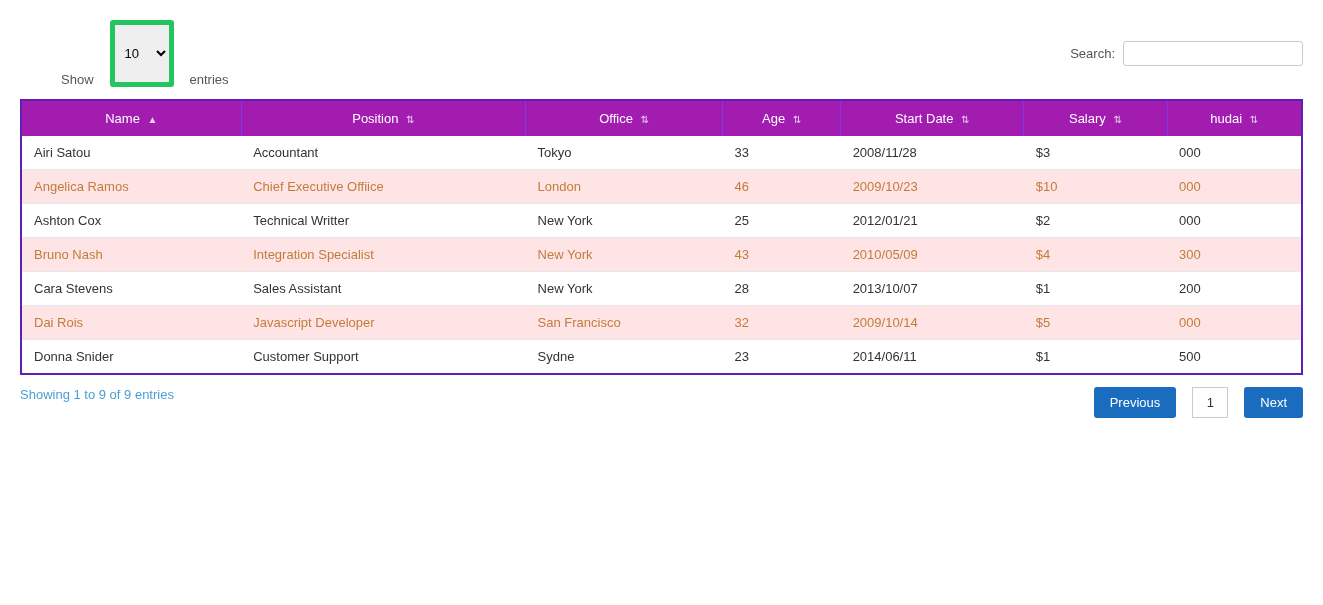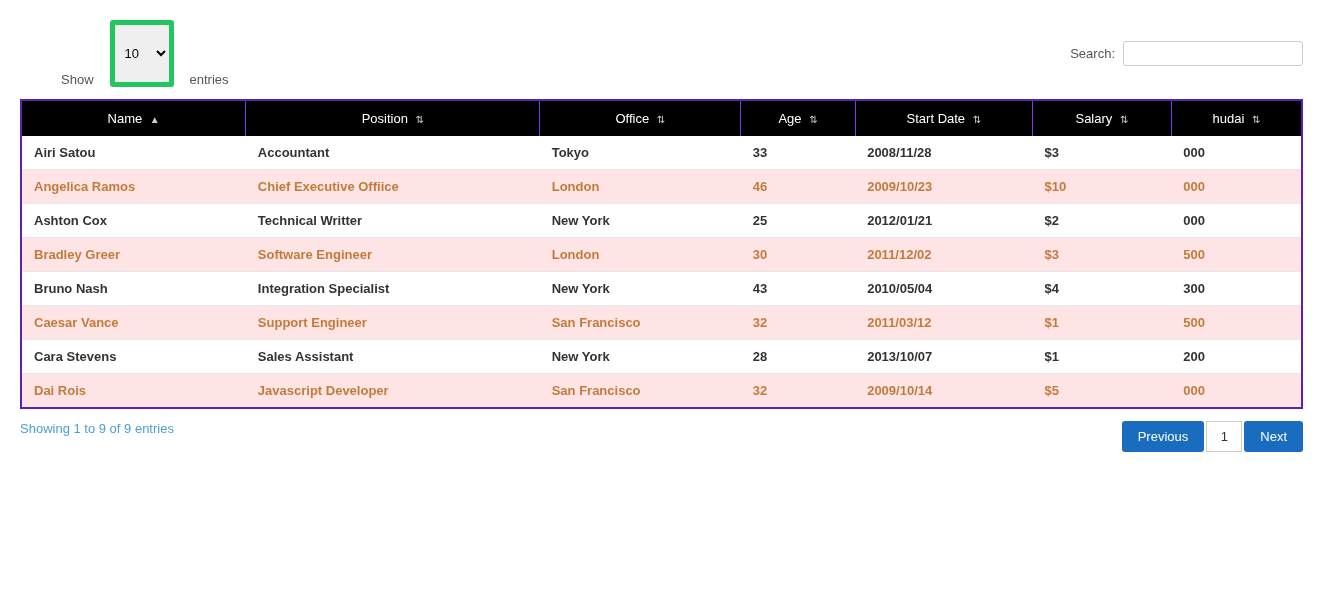--- a/index.html
+++ b/index.html
@@ -41,21 +41,21 @@
       border-radius: 3px;
       font-size: 13px;
       width: 180px;
     }
     table {
       width: 100%;
       border-collapse: collapse;
       border: 2px solid #5b21b6;
     }
     thead tr {
-      background-color: #000000;
+      background-color: #a21caf;
       color: #fff;
     }
     thead th {
       padding: 10px 12px;
       text-align: center;
       font-weight: normal;
       border-right: 1px solid #7c3aed;
       cursor: pointer;
       white-space: nowrap;
       user-select: none;
@@ -64,21 +64,20 @@
       border-right: none;
     }
     .sort-icon {
       display: inline-block;
       margin-left: 4px;
       font-size: 10px;
       opacity: 0.8;
     }
     tbody tr {
       border-bottom: 1px solid #e5e7eb;
-      font-weight: bold;
     }
     tbody tr:nth-child(odd) {
       background-color: #fff;
     }
     tbody tr:nth-child(even) {
       background-color: #ffe4e6;
     }
     tbody td {
       padding: 9px 12px;
       text-align: left;
@@ -96,21 +95,21 @@
       align-items: flex-start;
       margin-top: 12px;
     }
     .showing-info {
       color: #4a9fd4;
       font-size: 13px;
     }
     .pagination {
       display: flex;
       align-items: center;
-      gap: 2px;
+      gap: 16px;
     }
     .btn-prev, .btn-next {
       background-color: #1a6cbf;
       color: #fff;
       border: none;
       padding: 8px 16px;
       cursor: pointer;
       border-radius: 3px;
       font-size: 13px;
     }
@@ -178,63 +177,54 @@
       <tr>
         <td>Ashton Cox</td>
         <td>Technical Writter</td>
         <td>New York</td>
         <td>25</td>
         <td>2012/01/21</td>
         <td>$2</td>
         <td>000</td>
       </tr>
       <tr>
-        <td>Bradley Greer</td>
-        <td>Software Engineer</td>
-        <td>London</td>
-        <td>30</td>
-        <td>2011/12/02</td>
-        <td>$3</td>
-        <td>500</td>
-      </tr>
-      <tr>
         <td>Bruno Nash</td>
         <td>Integration Specialist</td>
         <td>New York</td>
         <td>43</td>
-        <td>2010/05/04</td>
+        <td>2010/05/09</td>
         <td>$4</td>
         <td>300</td>
-      </tr>
-      <tr>
-        <td>Caesar Vance</td>
-        <td>Support Engineer</td>
-        <td>San Francisco</td>
-        <td>32</td>
-        <td>2011/03/12</td>
-        <td>$1</td>
-        <td>500</td>
       </tr>
       <tr>
         <td>Cara Stevens</td>
         <td>Sales Assistant</td>
         <td>New York</td>
         <td>28</td>
         <td>2013/10/07</td>
         <td>$1</td>
         <td>200</td>
       </tr>
       <tr>
         <td>Dai Rois</td>
         <td>Javascript Developer</td>
         <td>San Francisco</td>
         <td>32</td>
         <td>2009/10/14</td>
         <td>$5</td>
         <td>000</td>
+      </tr>
+      <tr>
+        <td>Donna Snider</td>
+        <td>Customer Support</td>
+        <td>Sydne</td>
+        <td>23</td>
+        <td>2014/06/11</td>
+        <td>$1</td>
+        <td>500</td>
       </tr>
     </tbody>
 </table>
 
 <div class="bottom-controls">
   <span class="showing-info">Showing 1 to 9 of 9 entries</span>
   <div class="pagination">
     <button class="btn-prev">Previous</button>
     <div class="page-num">1</div>
     <button class="btn-next">Next</button>

